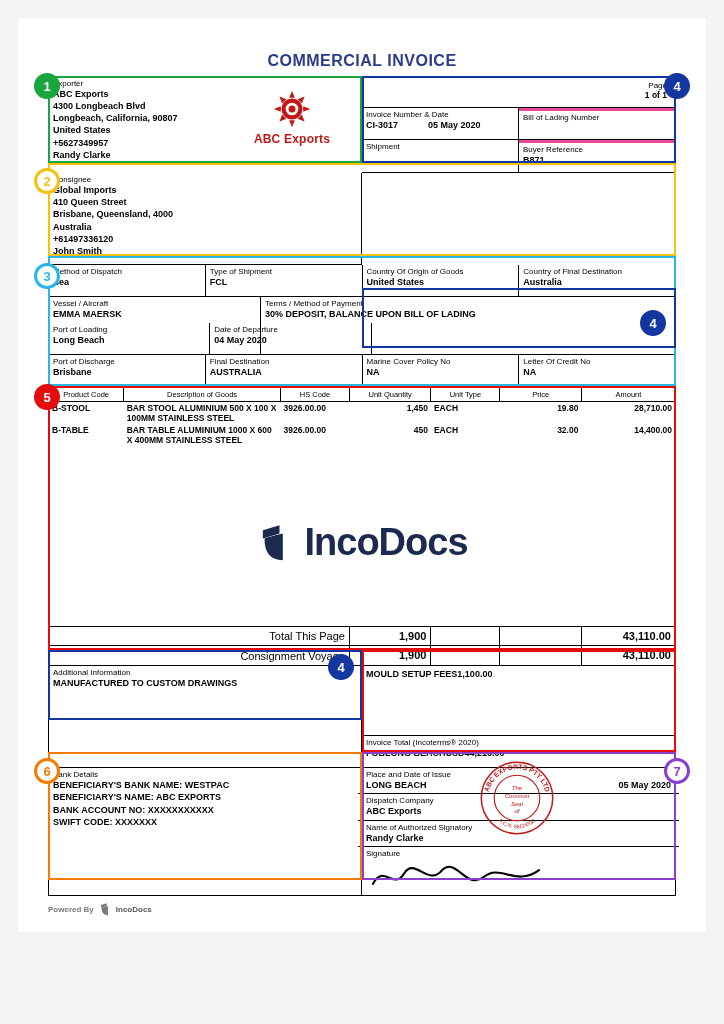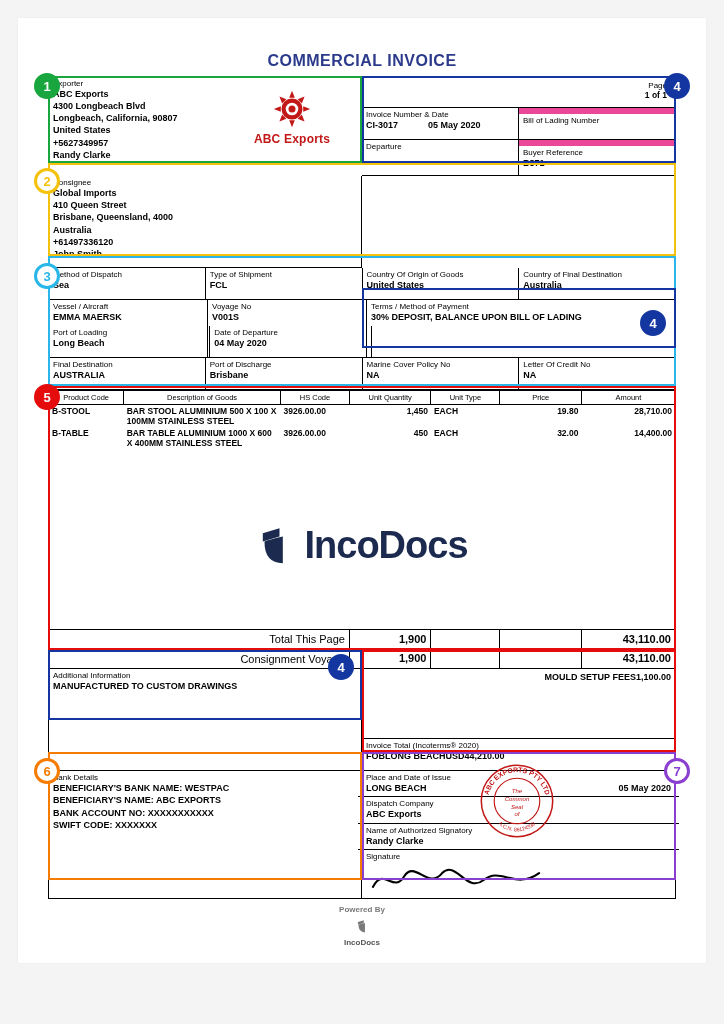--- a/index.html
+++ b/index.html
@@ -31,21 +31,21 @@
   .col-half { width: 50%; }
   .box {
     border: 1px solid #000;
     padding: 2px 4px 6px 4px;
     min-height: 32px;
     position: relative;
   }
   .box + .box { border-top: none; }
   .inner-row { display: flex; }
   .inner-row > .box { flex: 1; }
-  .inner-row > .box + .box { border-left: none; border-top: 6px solid #ec4899;}
+  .inner-row > .box + .box { border-left: none; border-top: 3px solid #ec4899;}
   .no-top { border-top: none; }
   .no-left { border-left: none; }
   .exporter-box { height: 86px; display:flex; }
   .logo-area { flex: 0 0 130px; display:flex; flex-direction:column; align-items:center; justify-content:center; gap:2px;}
   .logo-gear {
     width: 42px; height: 42px;
   }
   .logo-text { color:#c21818; font-weight:bold; font-size:12px; letter-spacing:.2px; }
   .tiny-right { text-align:right; font-size:8px; padding-right:4px; }
   .ht22 { height: 22px; }
@@ -93,21 +93,20 @@
   }
   .overlay-box {
     position:absolute;
     border:2px solid;
     pointer-events:none;
   }
   .footer {
     display:flex; align-items:center; gap:5px;
     font-size:8px; color:#7a7a7a; font-weight:bold;
     margin-top:6px;
-    flex-direction:column;
   }
   .footer svg { width:12px; height:14px; }
 </style>
 </head>
 <body>
 
 <div class="page">
 
   <div class="title">COMMERCIAL INVOICE</div>
 
@@ -146,21 +145,21 @@
             <span class="val">05 May 2020</span>
           </div>
         </div>
         <div class="box no-left no-top">
           <div class="label">Bill of Lading Number</div>
           <div class="val"></div>
         </div>
       </div>
       <div class="inner-row" style="flex:1">
         <div class="box no-left no-top">
-          <div class="label">Departure</div>
+          <div class="label">Shipment</div>
           <div class="val"></div>
         </div>
         <div class="box no-left no-top">
           <div class="label">Buyer Reference</div>
           <div class="val">B871</div>
         </div>
       </div>
     </div>
   </div>
 
@@ -193,50 +192,46 @@
       <div class="label">Country of Final Destination</div>
       <div class="val">Australia</div>
     </div>
   </div>
 
   <div class="ship-row">
     <div class="box" style="flex:1">
       <div class="label">Vessel / Aircraft</div>
       <div class="val">EMMA MAERSK</div>
     </div>
-    <div class="box" style="flex:1">
-      <div class="label">Voyage No</div>
-      <div class="val">V001S</div>
-    </div>
     <div class="box" style="flex:2;height:58px">
       <div class="label">Terms / Method of Payment</div>
       <div class="val">30% DEPOSIT, BALANCE UPON BILL OF LADING</div>
     </div>
   </div>
 
   <div class="ship-row" style="margin-top:-32px">
     <div class="box" style="flex:1">
       <div class="label">Port of Loading</div>
       <div class="val">Long Beach</div>
     </div>
     <div class="box" style="flex:1">
       <div class="label">Date of Departure</div>
       <div class="val">04 May 2020</div>
     </div>
     <div style="flex:2;border:none"></div>
   </div>
 
   <div class="ship-row">
     <div class="box" style="flex:1">
+      <div class="label">Port of Discharge</div>
+      <div class="val">Brisbane</div>
+    </div>
+    <div class="box" style="flex:1">
       <div class="label">Final Destination</div>
       <div class="val">AUSTRALIA</div>
-    </div>
-    <div class="box" style="flex:1">
-      <div class="label">Port of Discharge</div>
-      <div class="val">Brisbane</div>
     </div>
     <div class="box" style="flex:1">
       <div class="label">Marine Cover Policy No</div>
       <div class="val">NA</div>
     </div>
     <div class="box" style="flex:1">
       <div class="label">Letter Of Credit No</div>
       <div class="val">NA</div>
     </div>
   </div>
@@ -304,21 +299,21 @@
     </tr>
   </tbody>
     </table>
 
   <div class="row-top">
     <div class="col-half box no-top" style="height:102px">
       <div class="label">Additional Information</div>
       <div class="val">MANUFACTURED TO CUSTOM DRAWINGS</div>
     </div>
     <div class="col-half" style="display:flex;flex-direction:column">
-      <div class="box no-top no-left" style="flex:1;display:flex;justify-content:flex-end">
+      <div class="box no-top no-left" style="flex:1;display:flex;justify-content:flex-start">
         <span class="val">MOULD SETUP FEES</span>
         <span class="val">1,100.00</span>
       </div>
       <div class="box no-top no-left">
         <div class="label">Invoice Total (Incoterms® 2020)</div>
         <div style="display:flex;justify-content:flex-start">
           <span class="val">FOB</span>
           <span class="val">LONG BEACH</span>
           <span class="val">USD</span>
           <span class="val">44,210.00</span>

